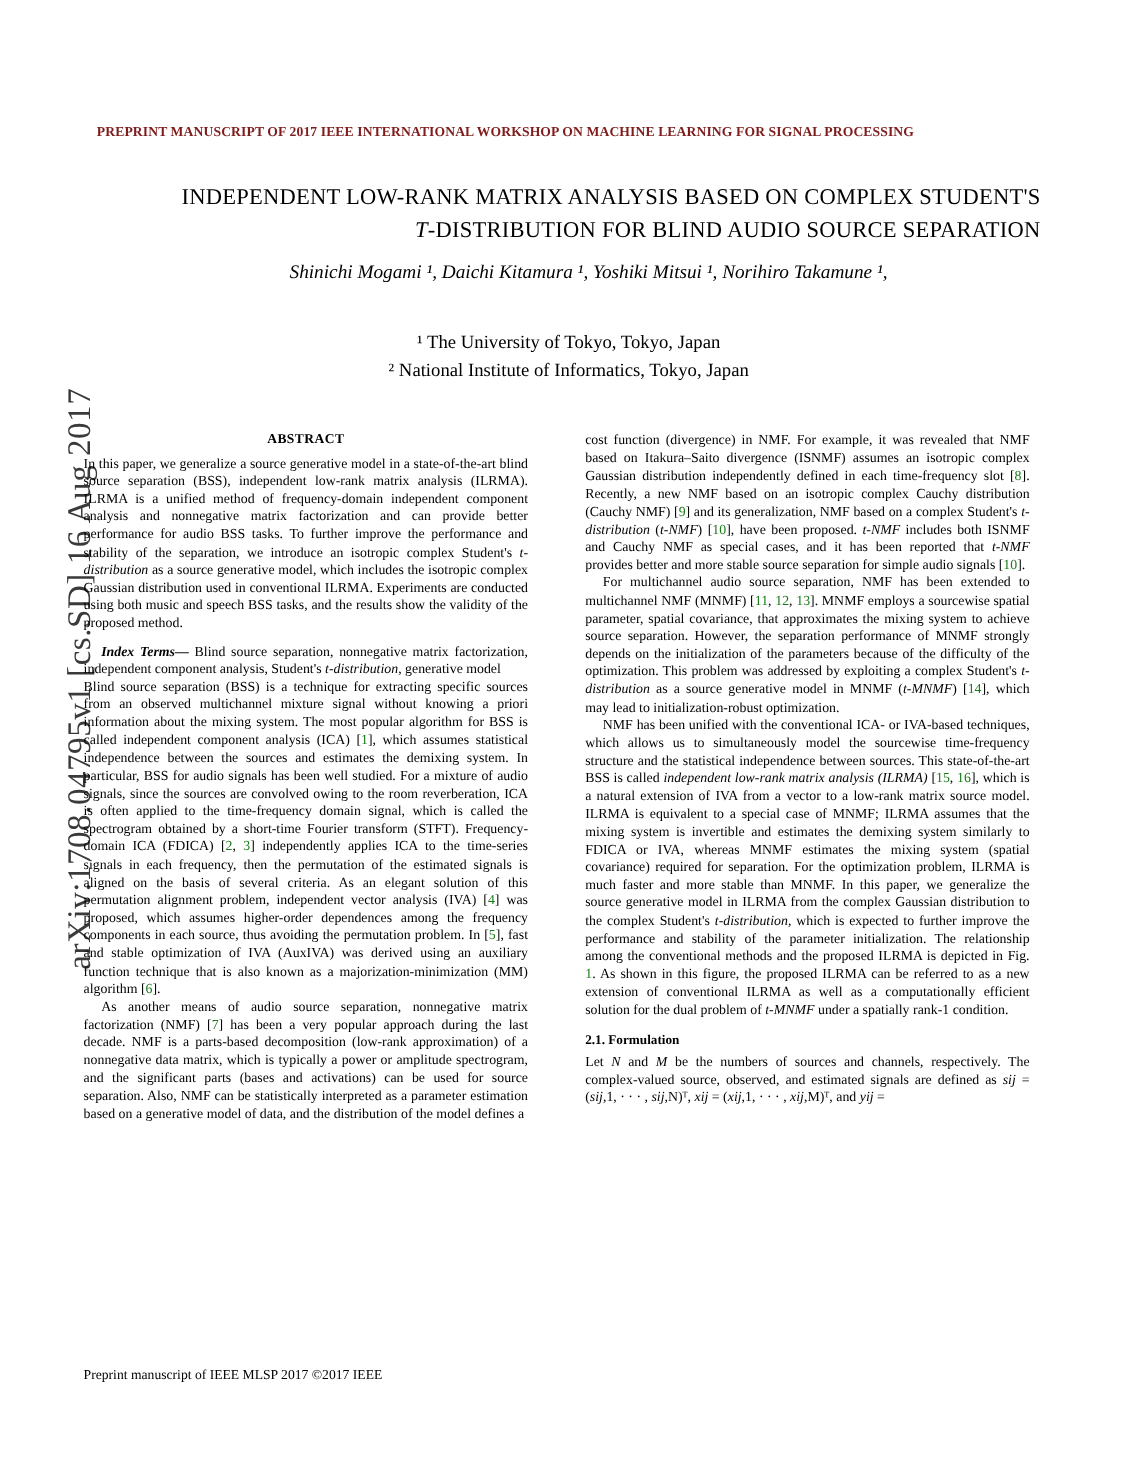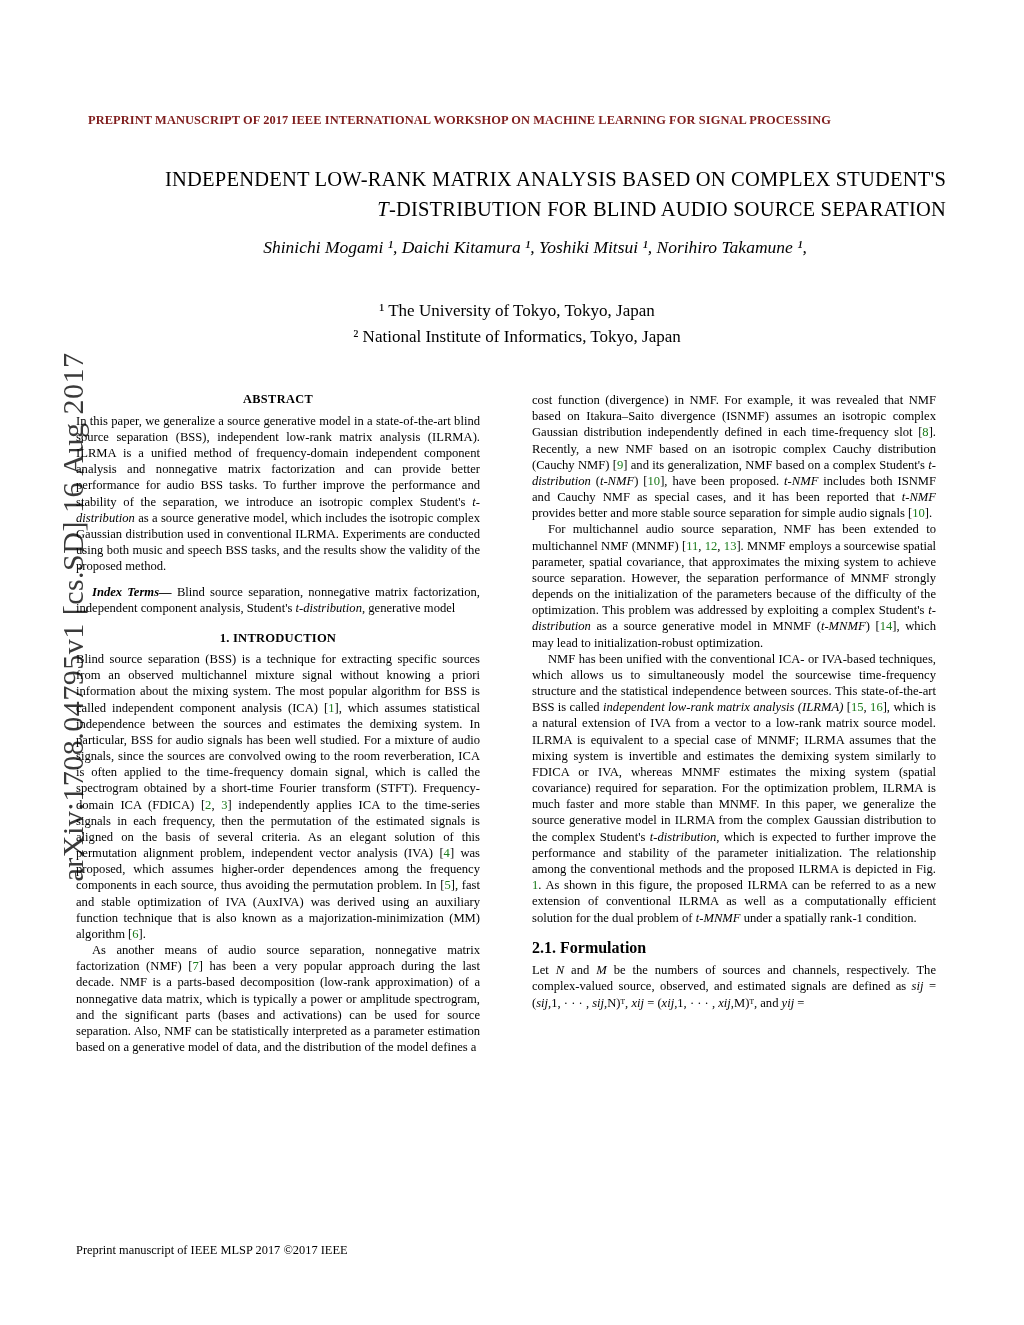--- a/index.html
+++ b/index.html
@@ -114,21 +114,21 @@
   }
   p {
     margin: 0;
     text-indent: 0;
   }
   p.ind {
     text-indent: 16px;
   }
   .subsec-head {
     font-weight: bold;
-    font-size: 16px;
+    font-size: 12px;
     margin: 12px 0 4px 0;
   }
   .idxterms {
     margin-top: 9px;
   }
   .idxterms .lbl {
     font-weight: bold;
     font-style: italic;
   }
   .cite {
@@ -166,21 +166,20 @@
   </div>
 
   <div class="columns">
 
     <div class="col left">
       <div class="abs-head">ABSTRACT</div>
       <p>In this paper, we generalize a source generative model in a state-of-the-art blind source separation (BSS), independent low-rank matrix analysis (ILRMA). ILRMA is a unified method of frequency-domain independent component analysis and nonnegative matrix factorization and can provide better performance for audio BSS tasks. To further improve the performance and stability of the separation, we introduce an isotropic complex Student's <em class="it">t-distribution</em> as a source generative model, which includes the isotropic complex Gaussian distribution used in conventional ILRMA. Experiments are conducted using both music and speech BSS tasks, and the results show the validity of the proposed method.</p>
 
       <p class="idxterms ind"><span class="lbl">Index Terms—</span> <span>Blind source separation, nonnegative matrix factorization, independent component analysis, Student's <em class="it">t-distribution</em>, generative model</span></p>
 
-      <div class="sec-head">1.  INTRODUCTION</div>
 
       <p>Blind source separation (BSS) is a technique for extracting specific sources from an observed multichannel mixture signal without knowing a priori information about the mixing system. The most popular algorithm for BSS is called independent component analysis (ICA) [<span class="cite" style="color:#1a7a1a">1</span>], which assumes statistical independence between the sources and estimates the demixing system. In particular, BSS for audio signals has been well studied. For a mixture of audio signals, since the sources are convolved owing to the room reverberation, ICA is often applied to the time-frequency domain signal, which is called the spectrogram obtained by a short-time Fourier transform (STFT). Frequency-domain ICA (FDICA) [<span class="cite" style="color:#1a7a1a">2</span>, <span class="cite" style="color:#1a7a1a">3</span>] independently applies ICA to the time-series signals in each frequency, then the permutation of the estimated signals is aligned on the basis of several criteria. As an elegant solution of this permutation alignment problem, independent vector analysis (IVA) [<span class="cite" style="color:#1a7a1a">4</span>] was proposed, which assumes higher-order dependences among the frequency components in each source, thus avoiding the permutation problem. In [<span class="cite" style="color:#1a7a1a">5</span>], fast and stable optimization of IVA (AuxIVA) was derived using an auxiliary function technique that is also known as a majorization-minimization (MM) algorithm [<span class="cite" style="color:#1a7a1a">6</span>].</p>
       <p class="ind">As another means of audio source separation, nonnegative matrix factorization (NMF) [<span class="cite" style="color:#1a7a1a">7</span>] has been a very popular approach during the last decade. NMF is a parts-based decomposition (low-rank approximation) of a nonnegative data matrix, which is typically a power or amplitude spectrogram, and the significant parts (bases and activations) can be used for source separation. Also, NMF can be statistically interpreted as a parameter estimation based on a generative model of data, and the distribution of the model defines a</p>
     </div>
 
     <div class="col right">
       <p>cost function (divergence) in NMF. For example, it was revealed that NMF based on Itakura–Saito divergence (ISNMF) assumes an isotropic complex Gaussian distribution independently defined in each time-frequency slot [<span class="cite" style="color:#1a7a1a">8</span>]. Recently, a new NMF based on an isotropic complex Cauchy distribution (Cauchy NMF) [<span class="cite" style="color:#1a7a1a">9</span>] and its generalization, NMF based on a complex Student's <em class="it">t-distribution</em> (<em class="it">t-NMF</em>) [<span class="cite" style="color:#1a7a1a">10</span>], have been proposed. <em class="it">t-NMF</em> includes both ISNMF and Cauchy NMF as special cases, and it has been reported that <em class="it">t-NMF</em> provides better and more stable source separation for simple audio signals [<span class="cite" style="color:#1a7a1a">10</span>].</p>
       <p class="ind">For multichannel audio source separation, NMF has been extended to multichannel NMF (MNMF) [<span class="cite" style="color:#1a7a1a">11</span>, <span class="cite" style="color:#1a7a1a">12</span>, <span class="cite" style="color:#1a7a1a">13</span>]. MNMF employs a sourcewise spatial parameter, spatial covariance, that approximates the mixing system to achieve source separation. However, the separation performance of MNMF strongly depends on the initialization of the parameters because of the difficulty of the optimization. This problem was addressed by exploiting a complex Student's <em class="it">t-distribution</em> as a source generative model in MNMF (<em class="it">t-MNMF</em>) [<span class="cite" style="color:#1a7a1a">14</span>], which may lead to initialization-robust optimization.</p>
       <p class="ind">NMF has been unified with the conventional ICA- or IVA-based techniques, which allows us to simultaneously model the sourcewise time-frequency structure and the statistical independence between sources. This state-of-the-art BSS is called <em class="it">independent low-rank matrix analysis (ILRMA)</em> [<span class="cite" style="color:#1a7a1a">15</span>, <span class="cite" style="color:#1a7a1a">16</span>], which is a natural extension of IVA from a vector to a low-rank matrix source model. ILRMA is equivalent to a special case of MNMF; ILRMA assumes that the mixing system is invertible and estimates the demixing system similarly to FDICA or IVA, whereas MNMF estimates the mixing system (spatial covariance) required for separation. For the optimization problem, ILRMA is much faster and more stable than MNMF. In this paper, we generalize the source generative model in ILRMA from the complex Gaussian distribution to the complex Student's <em class="it">t-distribution</em>, which is expected to further improve the performance and stability of the parameter initialization. The relationship among the conventional methods and the proposed ILRMA is depicted in Fig. <span class="cite" style="color:#1a7a1a">1</span>. As shown in this figure, the proposed ILRMA can be referred to as a new extension of conventional ILRMA as well as a computationally efficient solution for the dual problem of <em class="it">t-MNMF</em> under a spatially rank-1 condition.</p>
 

